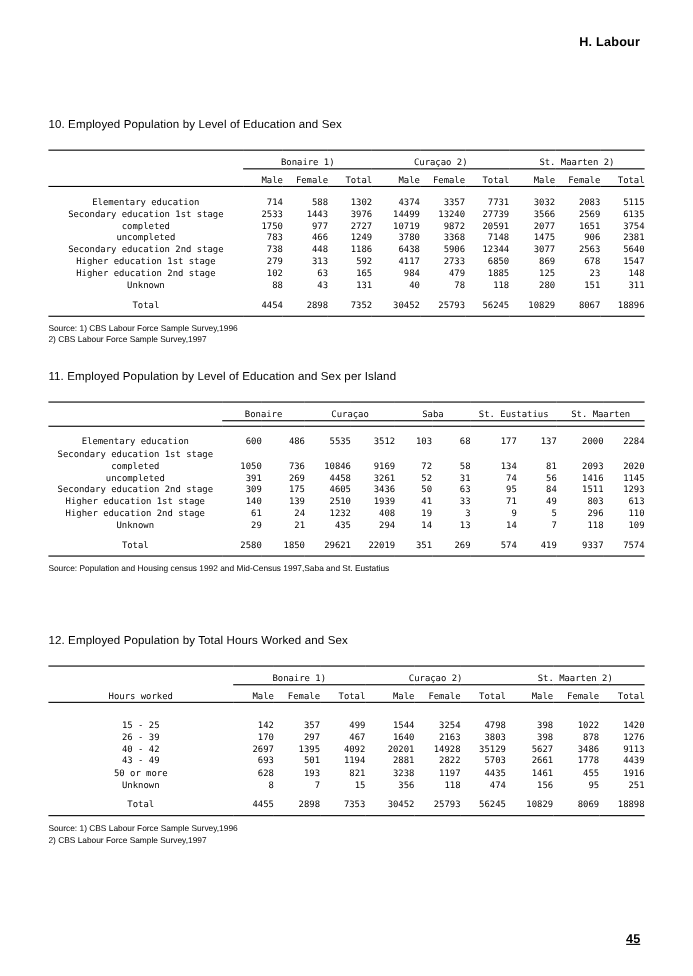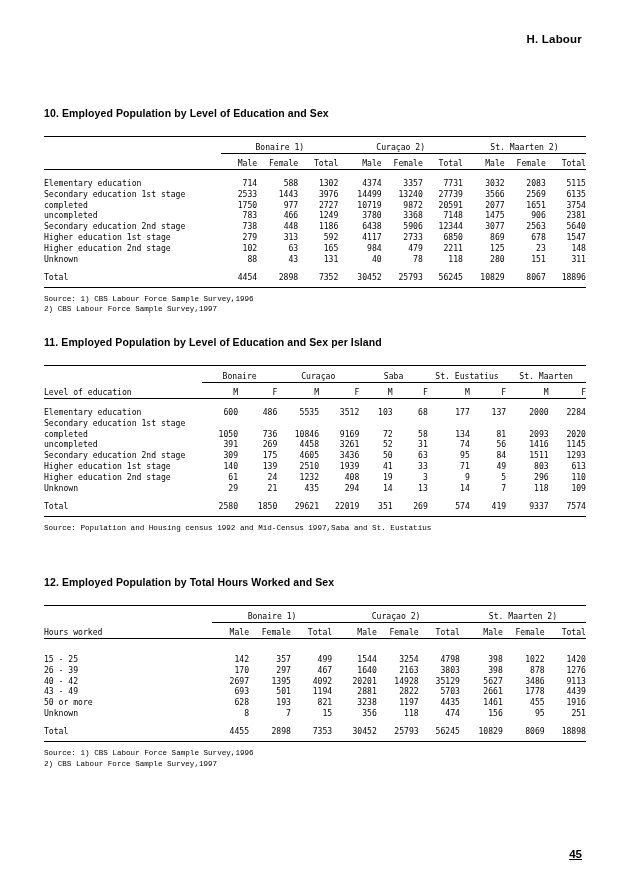--- a/index.html
+++ b/index.html
@@ -51,21 +51,21 @@
     left: 44px;
     width: 542px;
   }
   #block-10 { top: 107px; }
   #block-11 { top: 336px; }
   #block-12 { top: 576px; }
 
   .block-title {
     font-family: "Liberation Sans", sans-serif;
     font-size: 10.5px;
-    font-weight: bold;
+    font-weight: normal;
     letter-spacing: 0.1px;
     margin: 0 0 17px 0;
     white-space: nowrap;
   }
 
   table.stat {
     border-collapse: collapse;
     width: 542px;
     font-family: "DejaVu Sans Mono", monospace;
     font-size: 8.1px;
@@ -82,31 +82,31 @@
   tr.rule-top > td { border-top: 1.3px solid #000; height: 1px; padding: 0; font-size: 0; }
   tr.rule-mid > td { border-top: 0.9px solid #000; height: 1px; padding: 0; font-size: 0; }
   tr.rule-bot > td { border-top: 1.3px solid #000; height: 1px; padding: 0; font-size: 0; }
 
   .grp-rule { border-bottom: 0.9px solid #000; }
   .pad-below td { padding-bottom: 3px; }
   .gap-row td { height: 7px; font-size: 0; line-height: 0; }
   .gap-row-sm td { height: 4px; font-size: 0; line-height: 0; }
 
   
-  .c-label   { text-align: left; margin-top: 11px; }
+  .c-label   { text-align: center; margin-top: 11px; }
   .c-num     { text-align: right; }
   .c-grp     { text-align: center; }
 
   .sub { padding-left: 16px; }
 
   .total-row td { padding-top: 1px; }
 
   
   .source {
-    font-family: Liberation Mono, monospace;
+    font-family: Liberation Sans, sans-serif;
     font-size: 7.6px;
     line-height: 1.42;
     margin-top: 5px;
     white-space: pre-line;
   }
 </style>
 </head>
 <body>
 
 <div class="page">
@@ -235,21 +235,21 @@
           <td class="c-num">678</td>
           <td class="c-num">1547</td>
         </tr>
         <tr>
           <td class="c-label">Higher education 2nd stage</td>
           <td class="c-num">102</td>
           <td class="c-num">63</td>
           <td class="c-num">165</td>
           <td class="c-num">984</td>
           <td class="c-num">479</td>
-          <td class="c-num">2211</td>
+          <td class="c-num">1885</td>
           <td class="c-num">125</td>
           <td class="c-num">23</td>
           <td class="c-num">148</td>
         </tr>
         <tr>
           <td class="c-label">Unknown</td>
           <td class="c-num">88</td>
           <td class="c-num">43</td>
           <td class="c-num">131</td>
           <td class="c-num">40</td>
@@ -314,33 +314,20 @@
           <td class="c-label"></td>
           <td class="c-grp grp-rule" colspan="2">Bonaire</td>
           <td class="c-grp grp-rule" colspan="2">Curaçao</td>
           <td class="c-grp grp-rule" colspan="2">Saba</td>
           <td class="c-grp grp-rule" colspan="2">St. Eustatius</td>
           <td class="c-grp grp-rule" colspan="2">St. Maarten</td>
         </tr>
         <tr class="gap-row-sm">
             <td colspan="11"></td>
           </tr>
-        <tr class="pad-below">
-          <td class="c-label">Level of education</td>
-          <td class="c-num">M</td>
-          <td class="c-num">F</td>
-          <td class="c-num">M</td>
-          <td class="c-num">F</td>
-          <td class="c-num">M</td>
-          <td class="c-num">F</td>
-          <td class="c-num">M</td>
-          <td class="c-num">F</td>
-          <td class="c-num">M</td>
-          <td class="c-num">F</td>
-        </tr>
         <tr class="rule-mid">
             <td colspan="11"></td>
           </tr>
         <tr class="gap-row">
             <td colspan="11"></td>
           </tr>
 
         <tr>
           <td class="c-label">Elementary education</td>
           <td class="c-num">600</td>

